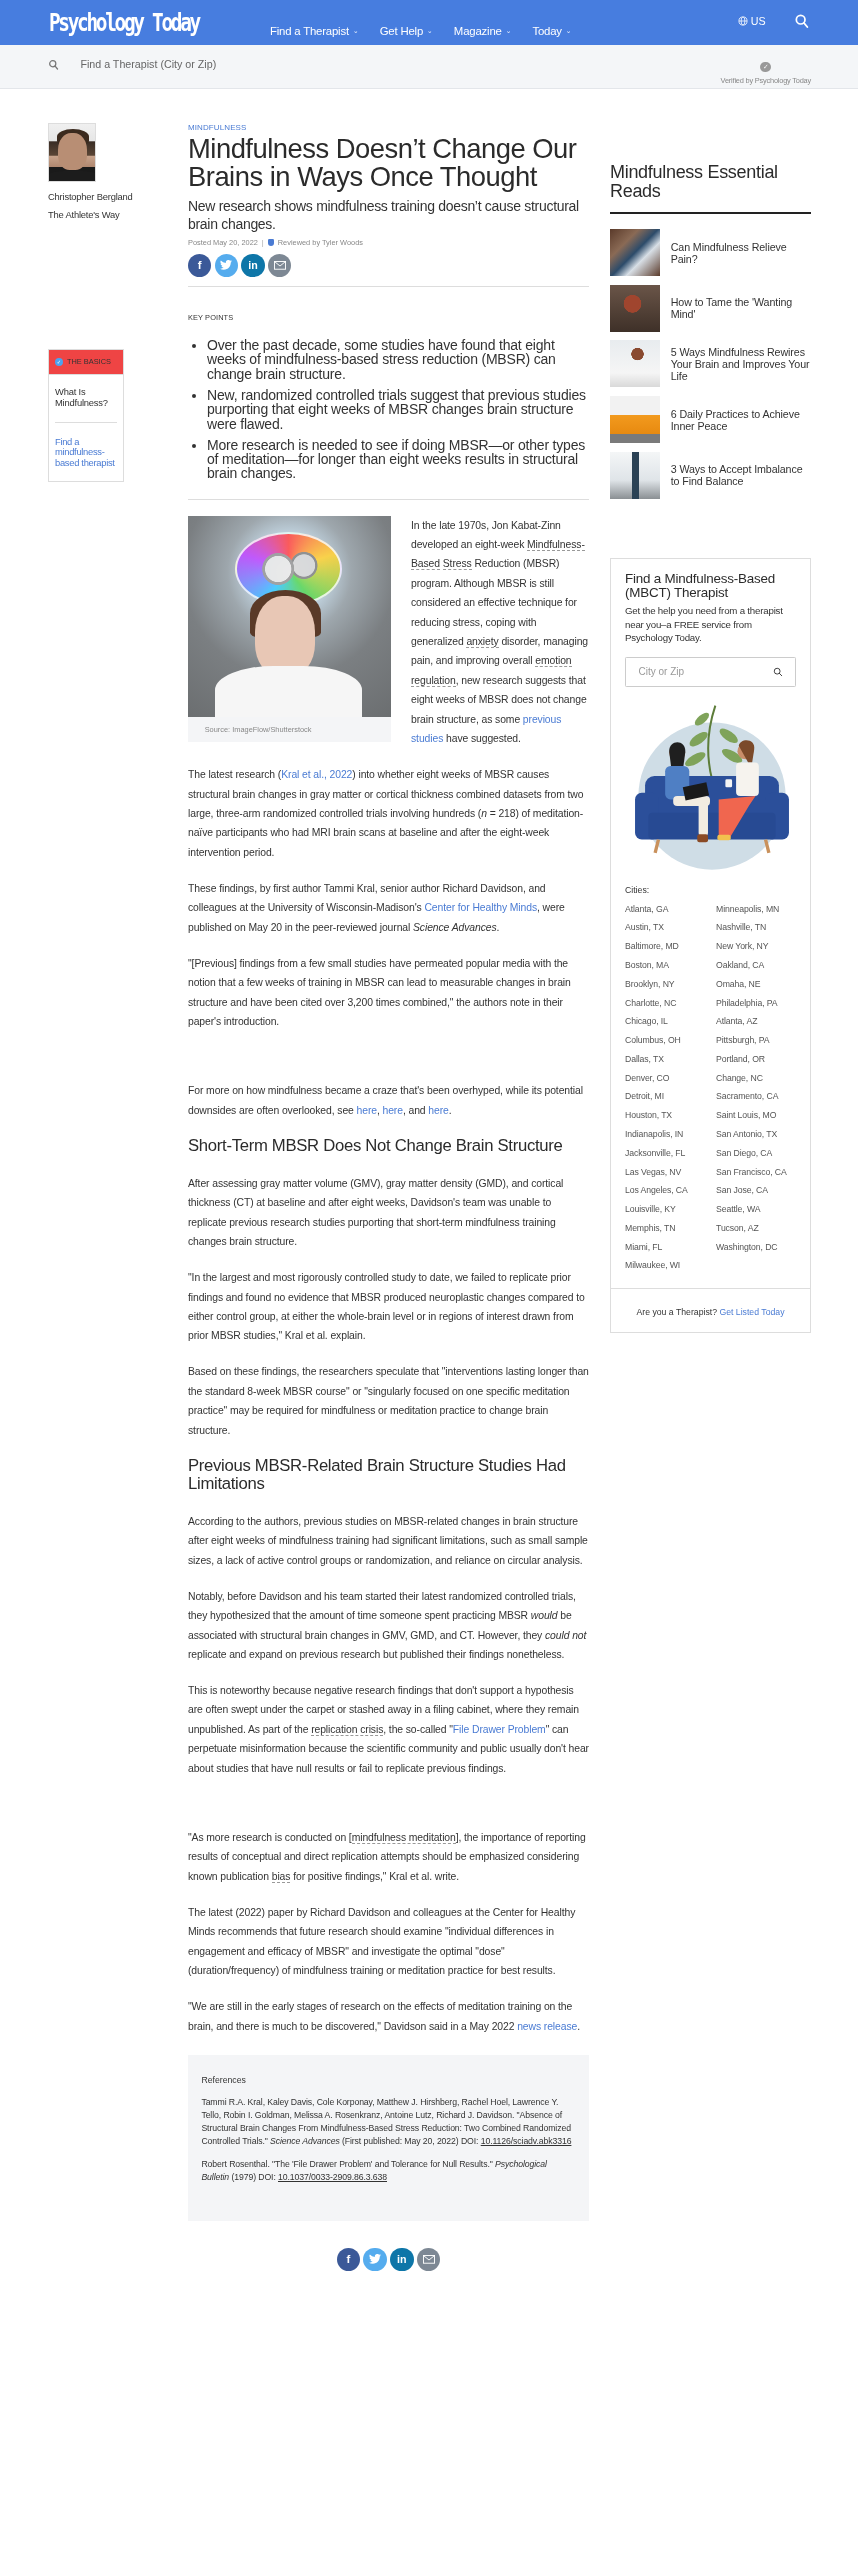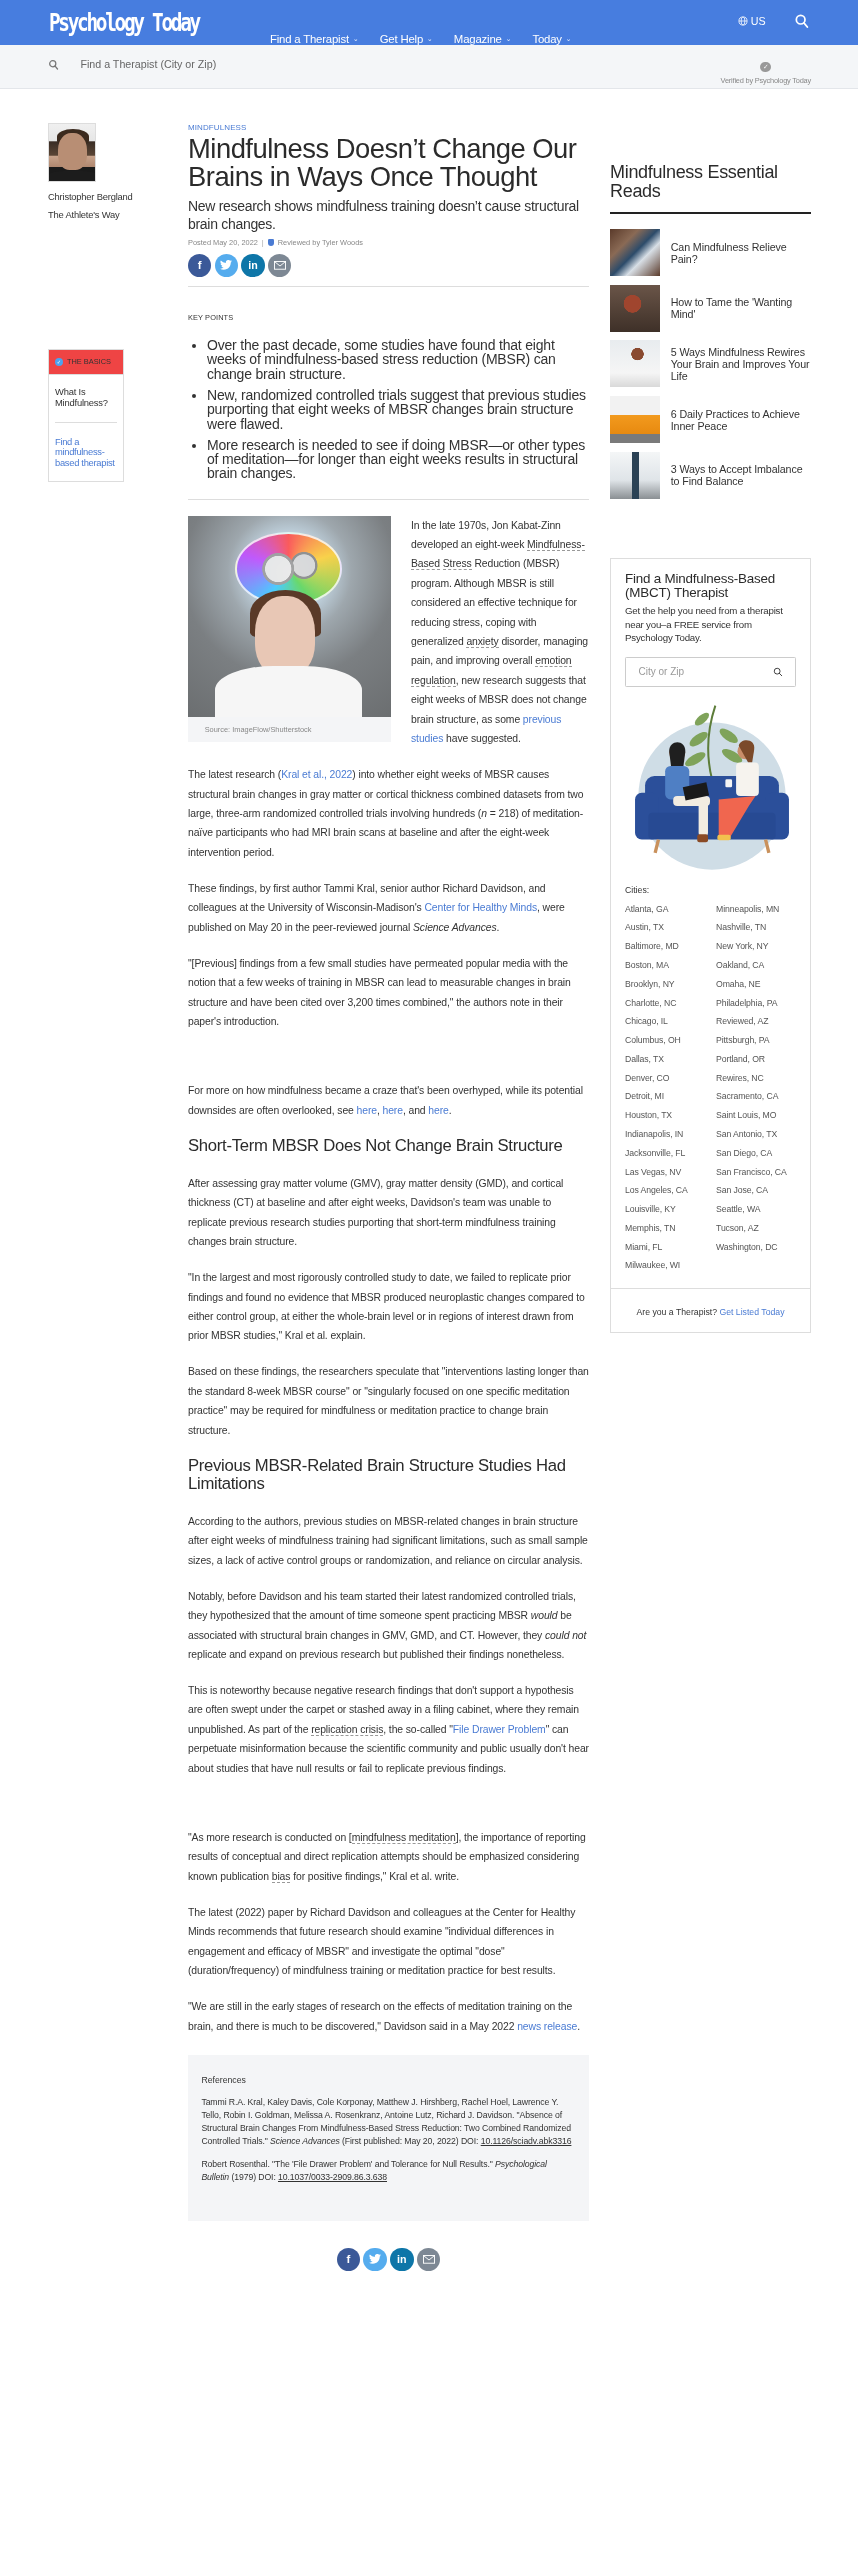--- a/index.html
+++ b/index.html
@@ -3,21 +3,21 @@
 <meta charset="utf-8">
 <style>
   * { box-sizing: border-box; margin: 0; padding: 0; }
   html, body { width: 859px; background: #ffffff; }
   body { font-family: "Liberation Sans", "DejaVu Sans", sans-serif; color: #333333; position: relative; height: 2576px; overflow: hidden; }
   a { color: #4a7bd3; text-decoration: none; }
 
   
   .topbar { height: 45px; background: #477ddf; display: flex; align-items: center; padding: 0 49px; position: relative; }
   .logo { color: #fff; font-family: "DejaVu Sans Mono", monospace; font-weight: bold; font-size: 19.4px; letter-spacing: -2.3px; transform: scaleY(1.25); transform-origin: left center; }
-  .nav { position: absolute; left: 270px; top: 8px; height: 62px; display: flex; align-items: center; gap: 0; }
+  .nav { position: absolute; left: 270px; top: 0; height: 62px; display: flex; align-items: center; gap: 0; }
   .nav-item { color: #fff; font-size: 11.4px; margin-right: 21.4px; display: flex; align-items: center; gap: 4px; cursor: pointer; letter-spacing: -0.2px; }
   .nav-item .chev { font-size: 6.7px; opacity: 0.9; }
   .region { position: absolute; left: 738px; top: 14.7px; color: #fff; font-size: 10.7px; display: flex; align-items: center; gap: 2.7px; }
   .top-search { position: absolute; left: 794px; top: 13.4px; width: 17.4px; height: 17.4px; }
 
   .subbar { height: 44px; background: #f4f6f8; border-bottom: 1.3px solid #e3e6ea; position: relative; }
   .subbar-search { position: absolute; left: 48px; top: 13.4px; display: flex; align-items: center; gap: 21px; color: #666; font-size: 10.7px; }
   .verified { position: absolute; right: 48px; top: 16.7px; display: flex; align-items: center; gap: 4px; color: #888; font-size: 7.4px; letter-spacing: -0.2px; flex-direction: column; }
   .verified .badge { width: 10.7px; height: 10.7px; border-radius: 50%; background: #999; color: #fff; font-size: 6.7px; display: flex; align-items: center; justify-content: center; }
 
@@ -368,24 +368,24 @@
         <div class="city">Miami, FL</div>
         <div class="city">Milwaukee, WI</div>
       </div>
       <div>
         <div class="city">Minneapolis, MN</div>
         <div class="city">Nashville, TN</div>
         <div class="city">New York, NY</div>
         <div class="city">Oakland, CA</div>
         <div class="city">Omaha, NE</div>
         <div class="city">Philadelphia, PA</div>
-        <div class="city">Reviewed, AZ</div>
+        <div class="city">Atlanta, AZ</div>
         <div class="city">Pittsburgh, PA</div>
         <div class="city">Portland, OR</div>
-        <div class="city">Rewires, NC</div>
+        <div class="city">Change, NC</div>
         <div class="city">Sacramento, CA</div>
         <div class="city">Saint Louis, MO</div>
         <div class="city">San Antonio, TX</div>
         <div class="city">San Diego, CA</div>
         <div class="city">San Francisco, CA</div>
         <div class="city">San Jose, CA</div>
         <div class="city">Seattle, WA</div>
         <div class="city">Tucson, AZ</div>
         <div class="city">Washington, DC</div>
       </div>

